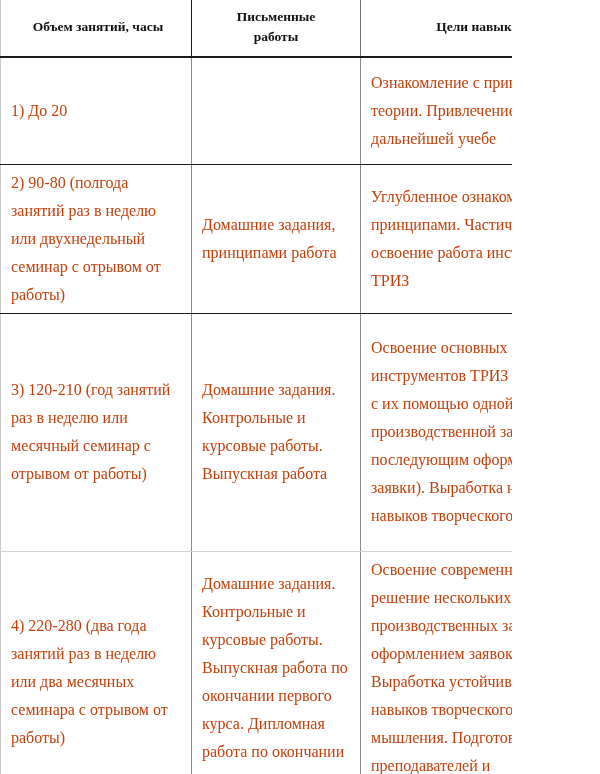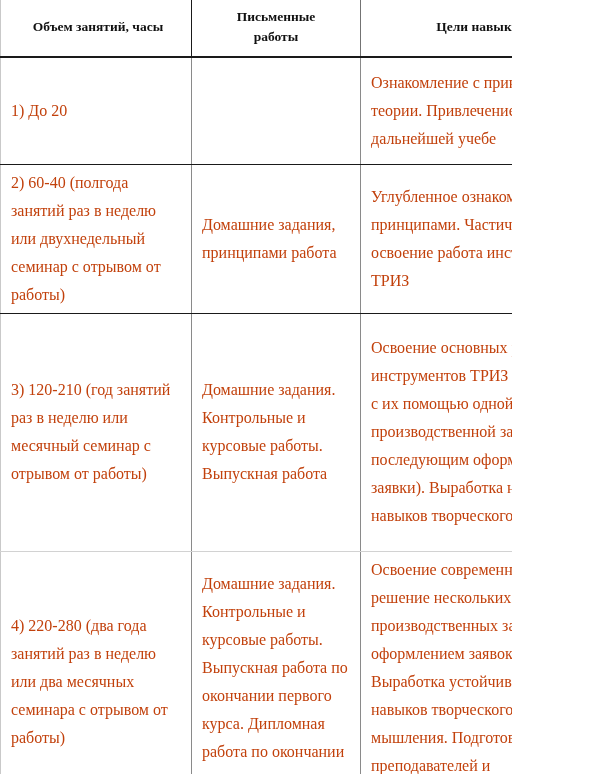--- a/index.html
+++ b/index.html
@@ -133,21 +133,21 @@
         <td class="col2">
           <span class="cell-empty"></span>
         </td>
         <td class="col3">
           <span class="cell-text">Ознакомление с принципами теории. Привлечение к дальнейшей учебе</span>
         </td>
       </tr>
 
       <tr class="row-2 rsep-dark">
         <td class="col1">
-          <span class="cell-text">2) 60-40 (полгода занятий раз в неделю или двухнедельный семинар с отрывом от работы)</span>
+          <span class="cell-text">2) 90-80 (полгода занятий раз в неделю или двухнедельный семинар с отрывом от работы)</span>
         </td>
         <td class="col2">
           <span class="cell-text">Домашние задания, принципами работа</span>
         </td>
         <td class="col3">
           <span class="cell-text">Углубленное ознакомление с принципами. Частичное освоение работа инструментов ТРИЗ</span>
         </td>
       </tr>
 
       <tr class="row-3 rsep-light">

